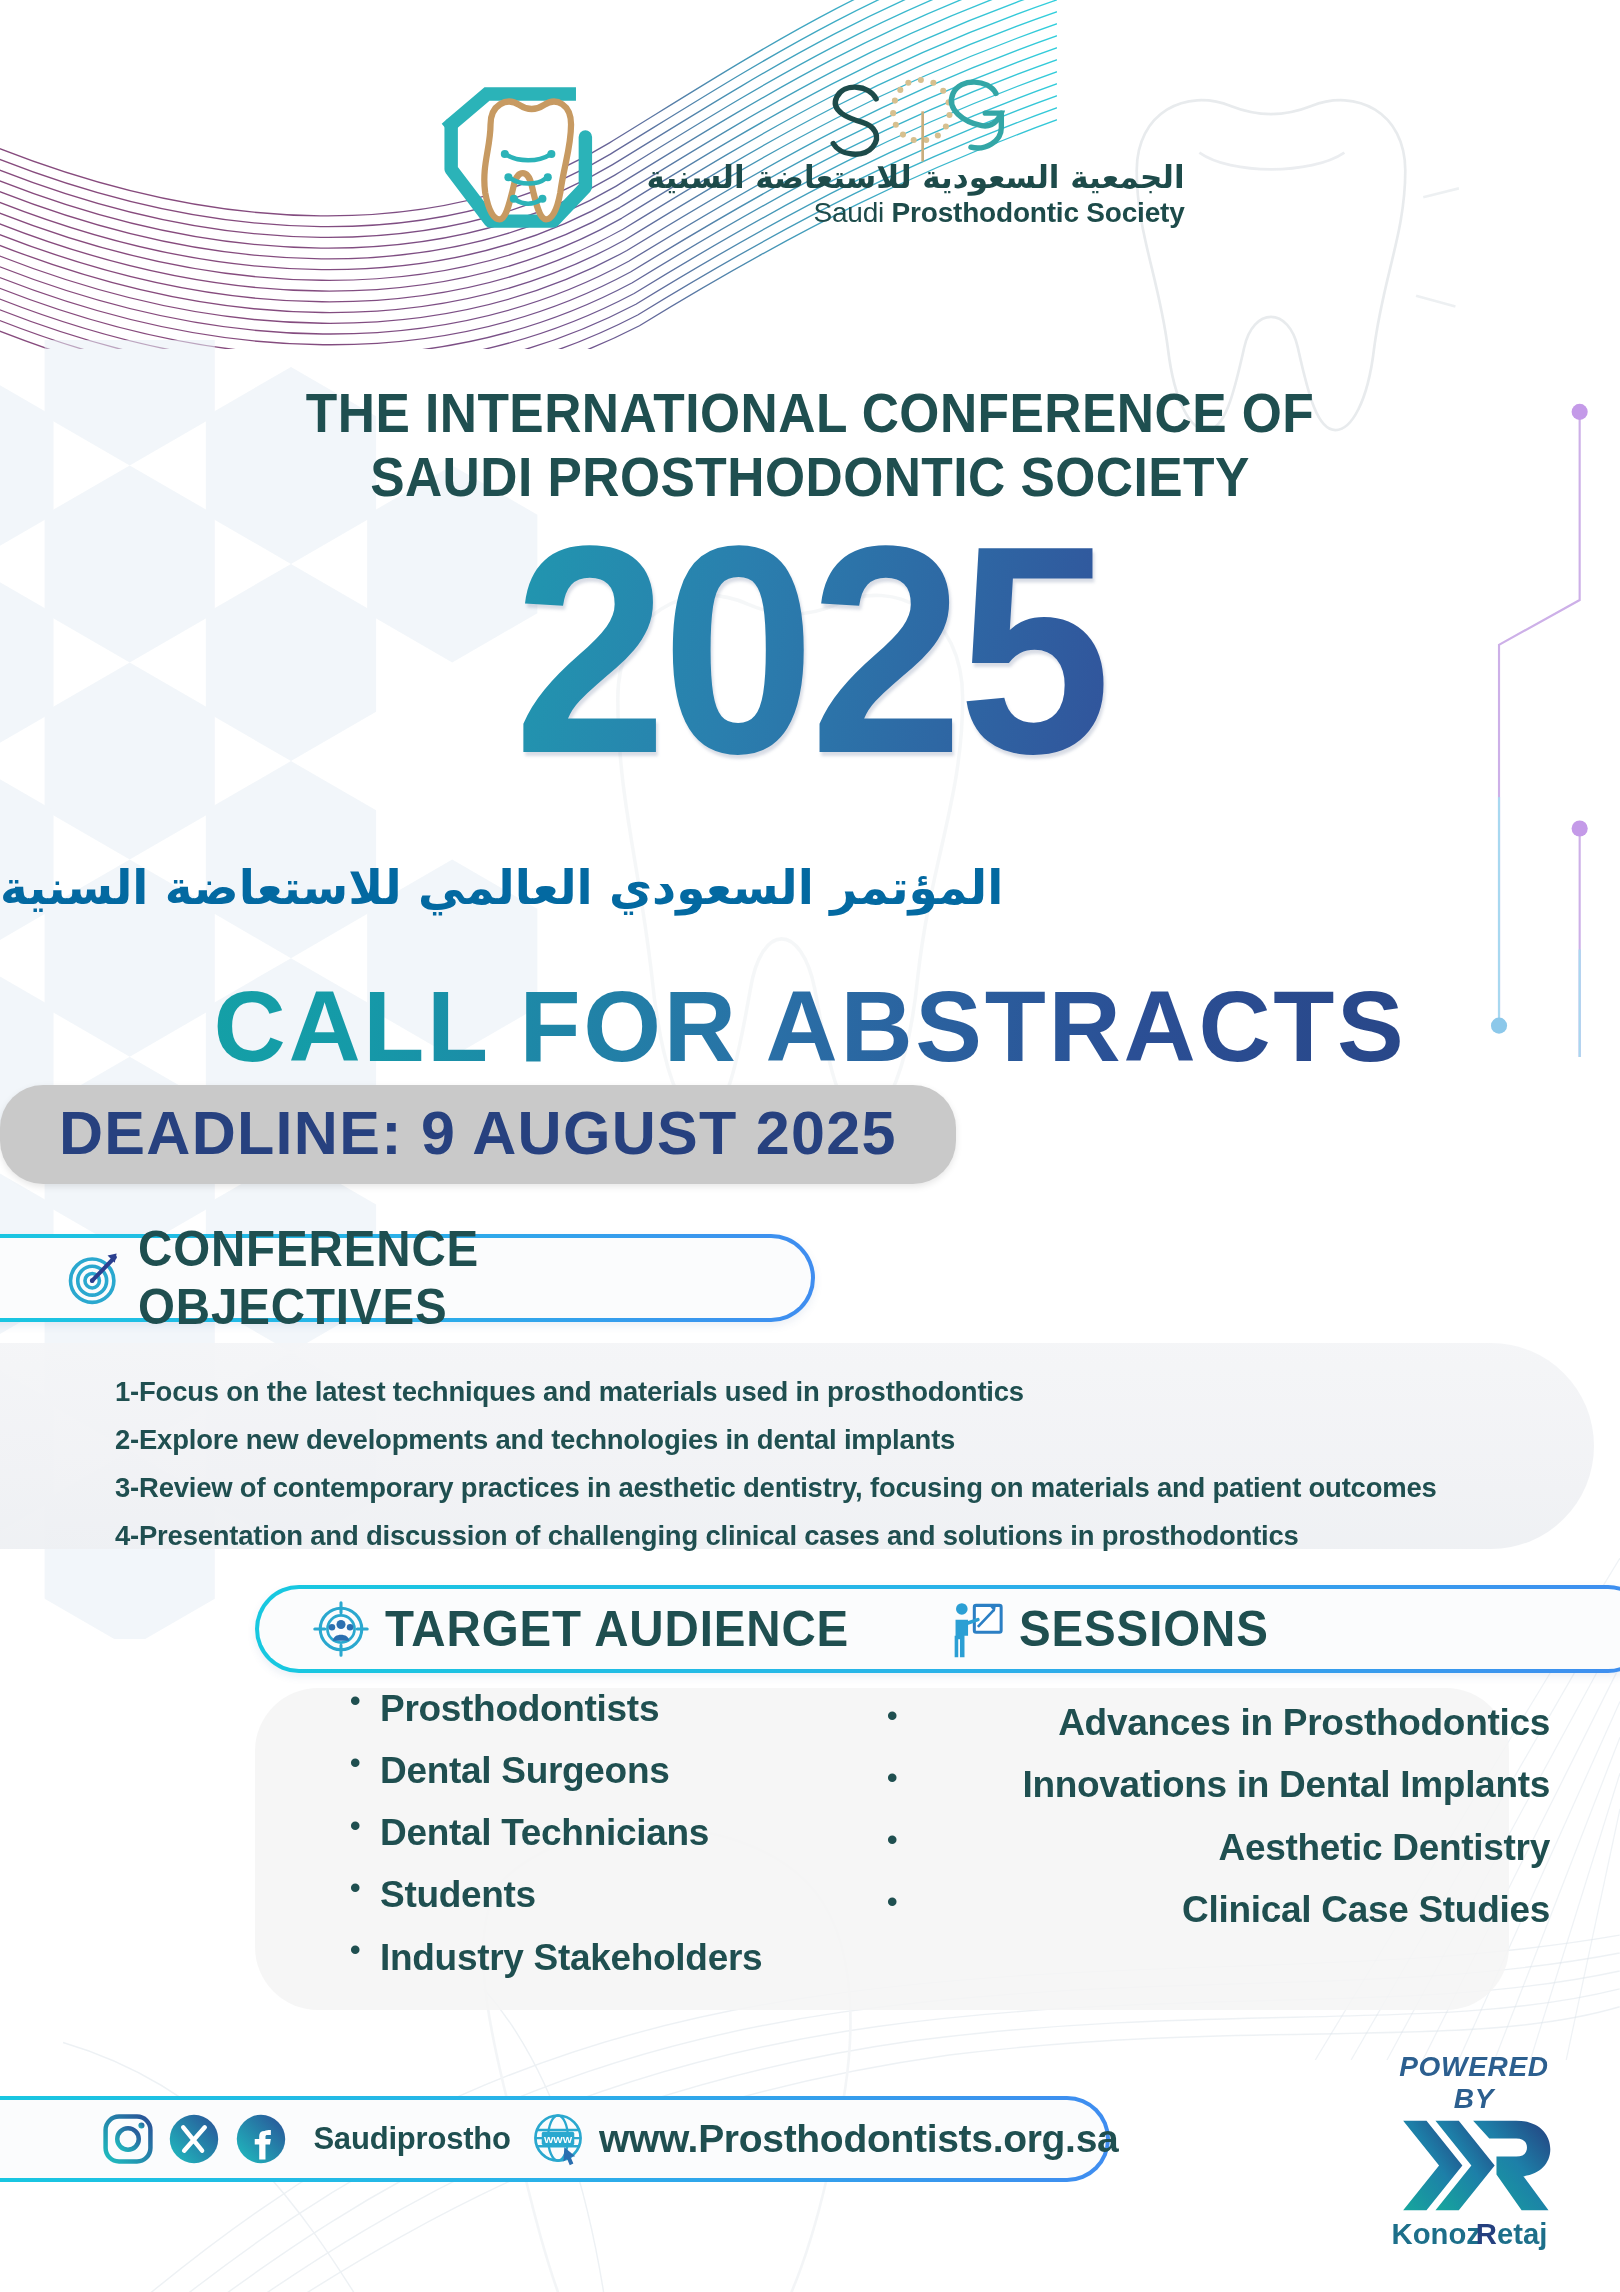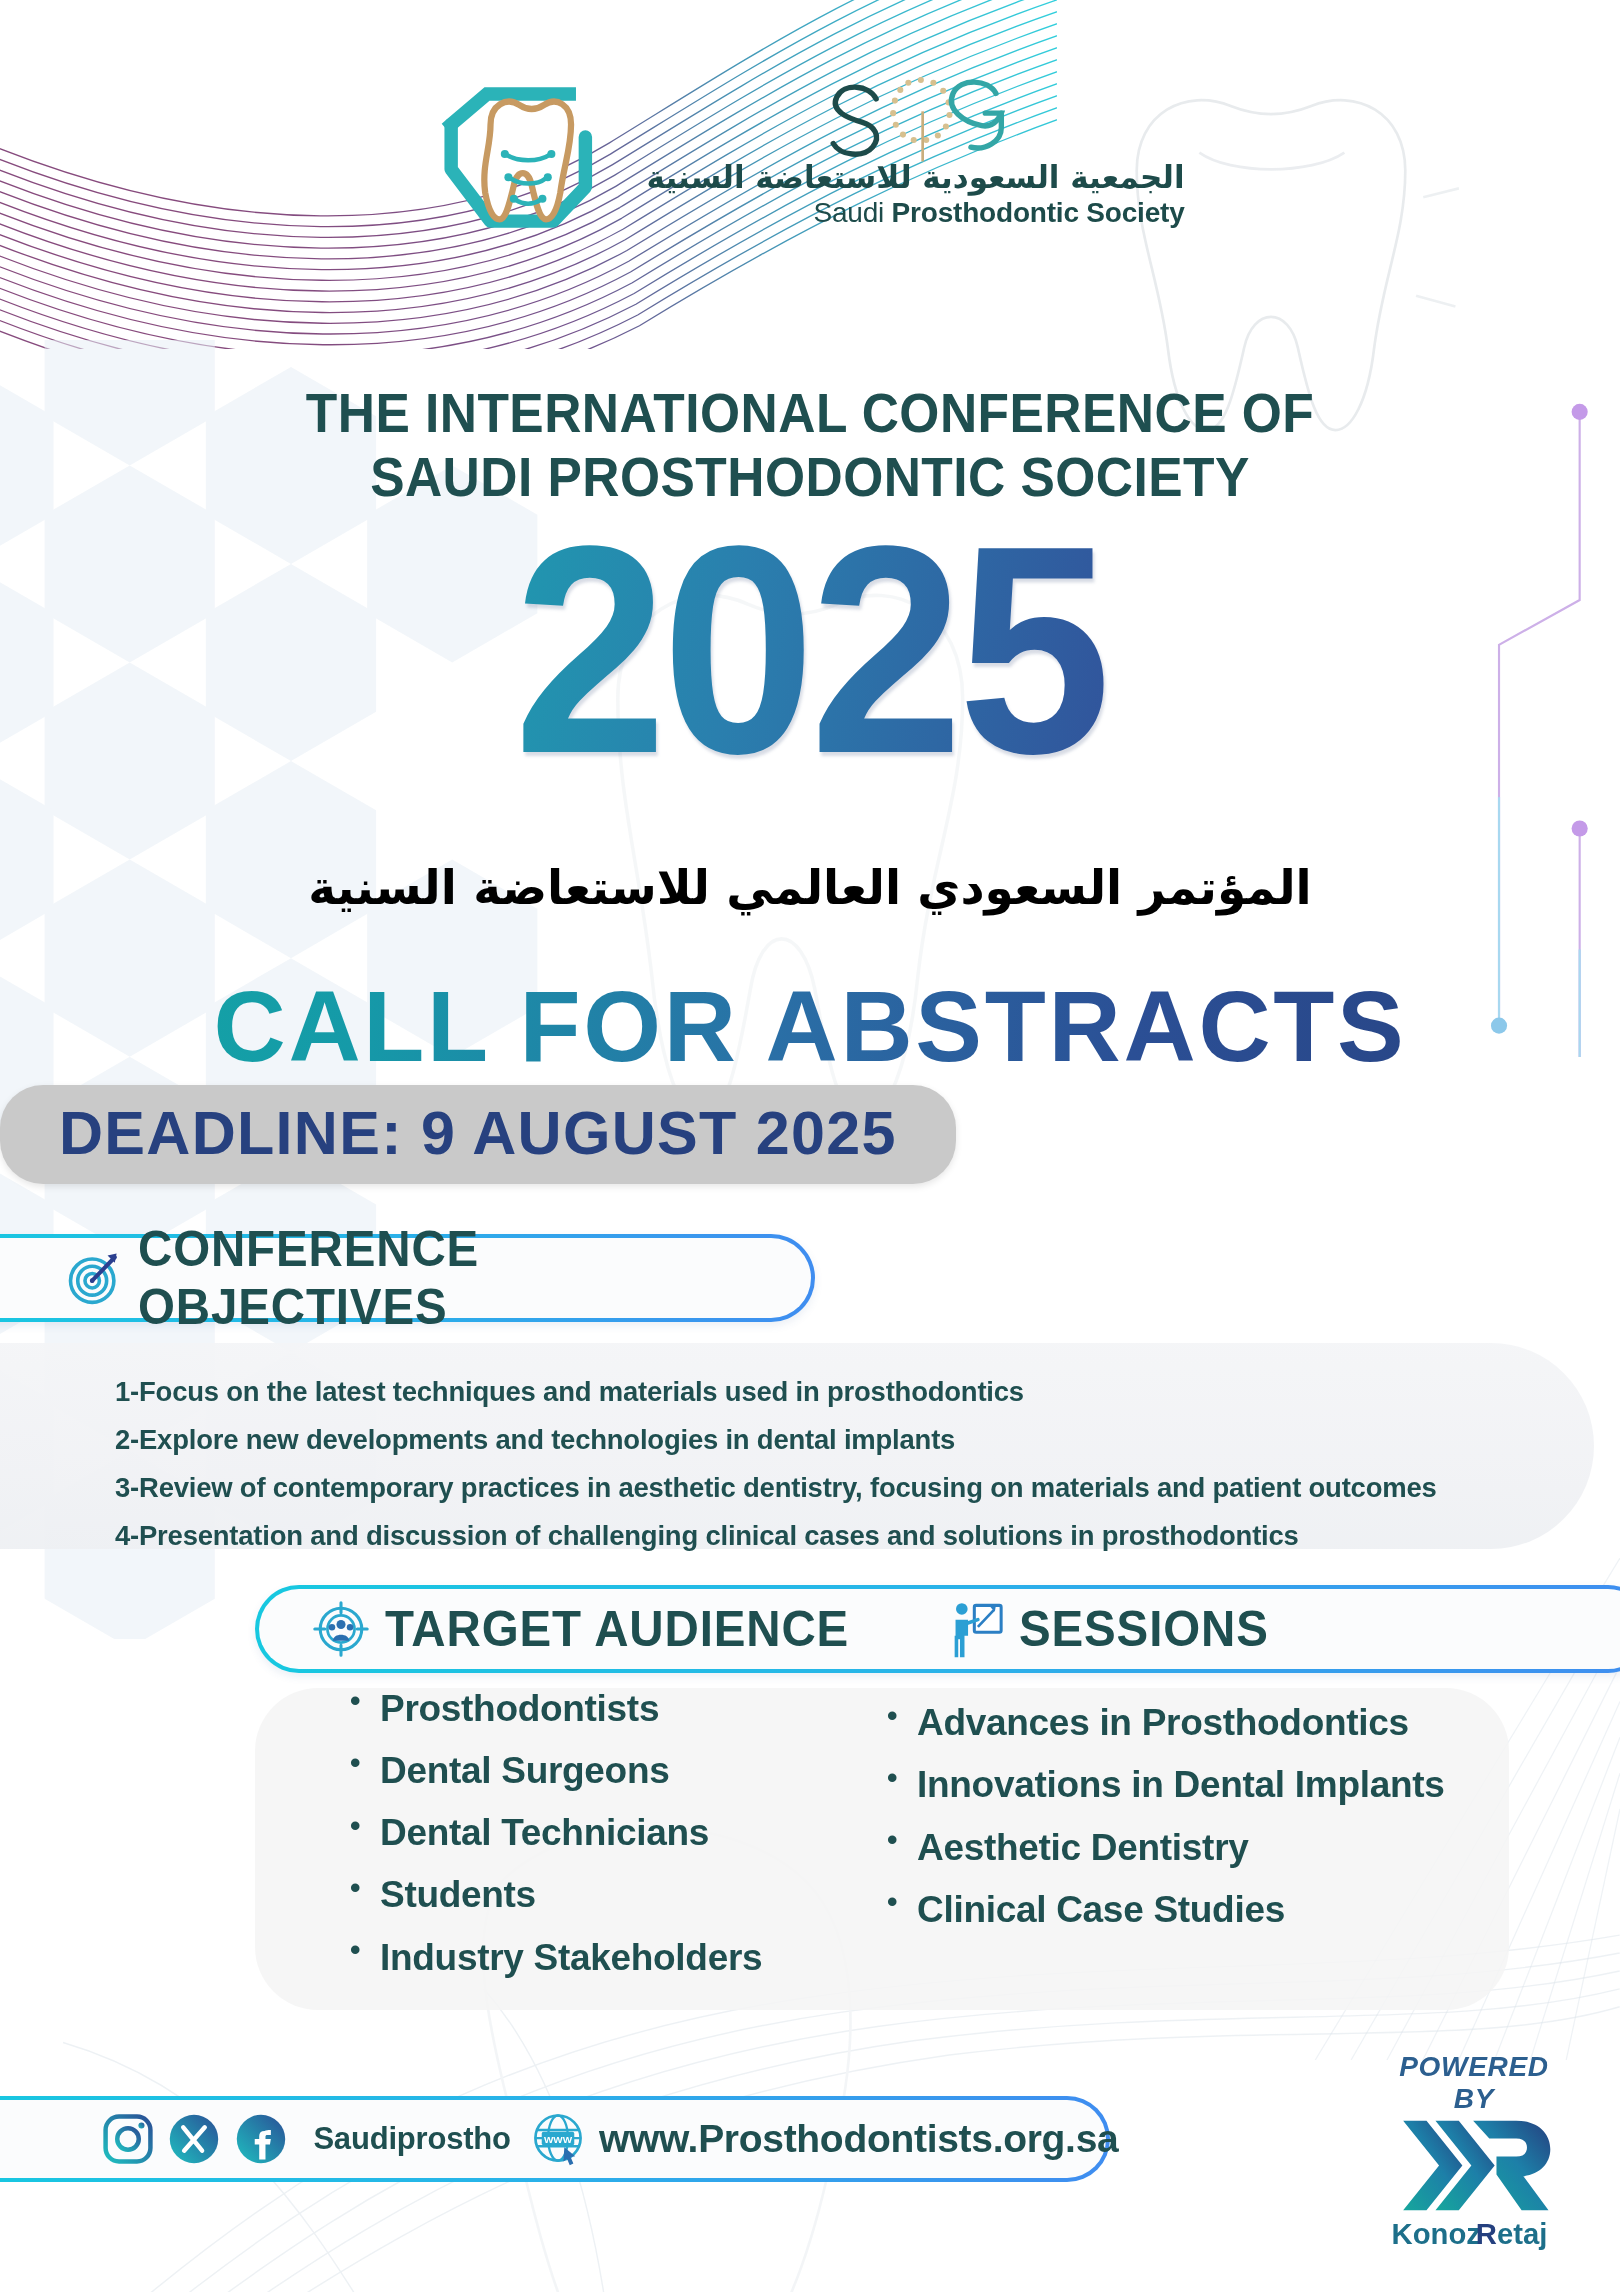--- a/index.html
+++ b/index.html
@@ -51,22 +51,22 @@
     letter-spacing:-5.4px;
     background:linear-gradient(100deg,#17b3ac 0%, #19a9b0 18%, #2a7fae 45%, #31559c 70%, #36378c 100%);
     -webkit-background-clip:text; background-clip:text; color:transparent;
     -webkit-text-fill-color:transparent;
     filter:drop-shadow(2.7px 4.5px 1.8px rgba(40,60,110,.18));
     transform:scaleX(.93);
   }
 
   
   .ar-head {
-    position:absolute; left:0; right:0; top:860px; text-align:center;
-    direction:rtl; color:#000000; font-weight:700; font-size:47px;
+    position:absolute; left:0; right:0; top:860px; text-align:left;
+    direction:rtl; color:#0369a1; font-weight:700; font-size:47px;
     font-family:"DejaVu Sans", sans-serif; letter-spacing:-0.9px;
   }
 
   
   .cfa {
     position:absolute; left:0; right:0; top:976px; text-align:center;
     font-family:"Liberation Sans Narrow","Liberation Sans", sans-serif;
     font-weight:700; font-size:100px; letter-spacing:2.7px; line-height:1;
     background:linear-gradient(95deg,#13a8a4 0%, #159aa8 22%, #2a6fa6 48%, #2b4f95 70%, #27417f 100%);
     -webkit-background-clip:text; background-clip:text; color:transparent;
@@ -114,21 +114,21 @@
     transform:scaleX(.98); transform-origin:left center;
   }
 
   
   .aud-band {
     position:absolute; left:255px; top:1688px; width:1254px; height:322px;
     background:#f4f4f5; border-radius:63px; opacity:.85;
   }
   .cols { position:absolute; left:296px; top:1678px; width:1272px; display:flex; }
   .col-a { width:573px; padding-left:54px; }
-  .col-b { width:681px; padding-left:18px; padding-top:14.3px; }
+  .col-b { width:681px; padding-left:18px; padding-top:14.3px;text-align:right; }
   .cols li {
     list-style:none; position:relative; padding-left:30px;
     color:#1f4f50; font-weight:700; font-size:37px; line-height:1.68;
     letter-spacing:-0.3px;
     font-family:"Liberation Sans Narrow","Liberation Sans", sans-serif;
   }
   .cols li::before {
     content:"•"; position:absolute; left:0; top:-1.8px; font-size:30px; color:#1f4f50;
   }
 

